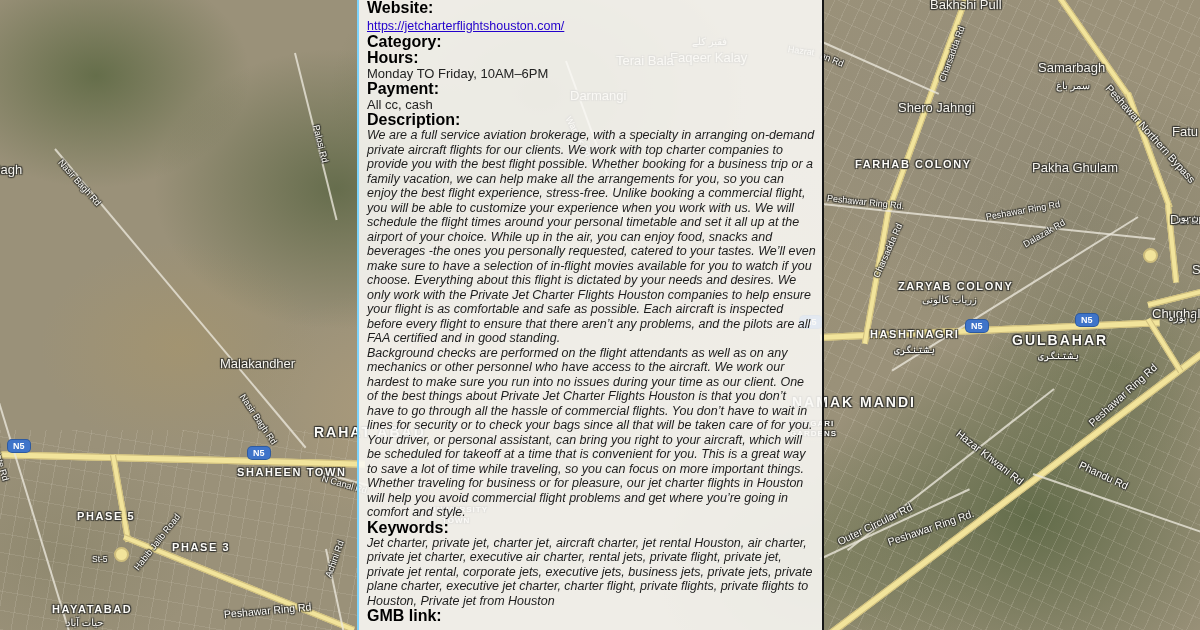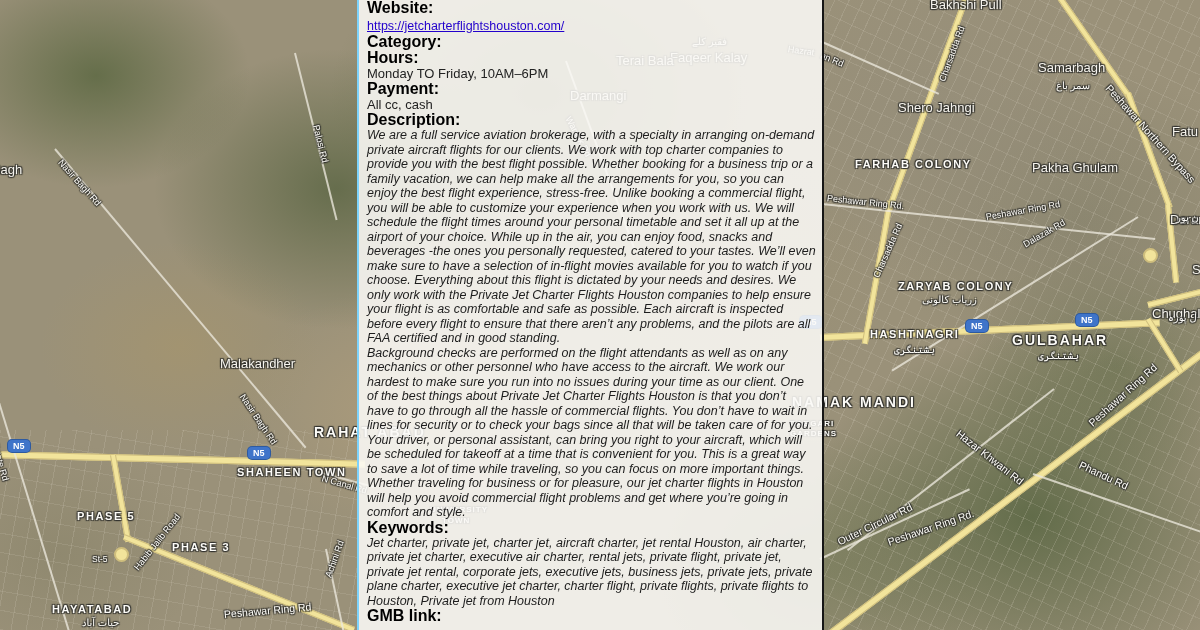--- a/index.html
+++ b/index.html
@@ -120,21 +120,21 @@
       <span class="mlabel shield" style="left: 8px; top: 440px;">N5</span>
       <span class="mlabel shield" style="left: 248px; top: 447px;">N5</span>
       <span class="mlabel district" style="left: 237px; top: 466px;">SHAHEEN TOWN</span>
       <span class="mlabel road" style="left: 322px; top: 473px; transform: rotate(16deg);">N Canal Rd</span>
       <span class="mlabel road" style="left: -16px; top: 400px; transform: rotate(74deg);">Industrial Estate Rd</span>
       <span class="mlabel district" style="left: 77px; top: 510px;">PHASE 5</span>
       <span class="mlabel road" style="left: 136px; top: 564px; transform: rotate(-52deg);">Habib Jalib Road</span>
       <span class="mlabel road-sm" style="left: 92px; top: 554px;">St-5</span>
       <span class="mlabel district" style="left: 172px; top: 541px;">PHASE 3</span>
       <span class="mlabel district" style="left: 52px; top: 603px;">HAYATABAD</span>
-      <span class="mlabel urdu" style="left: 66px; top: 617px; padding-left: 16px;">حیات آباد</span>
+      <span class="mlabel urdu" style="left: 66px; top: 617px;">حیات آباد</span>
       <span class="mlabel road-lg" style="left: 224px; top: 608px; transform: rotate(-5deg);">Peshawar Ring Rd</span>
       <span class="mlabel road" style="left: 328px; top: 572px; transform: rotate(-70deg);">Achini Rd</span>
       <span class="mlabel town-lg" style="left: 670px; top: 18px; margin-top: 32px;">Faqeer Kalay</span>
       <span class="mlabel urdu" style="left: 692px; top: 36px;">فقیر کلے</span>
       <span class="mlabel town-lg" style="left: 616px; top: 53px;">Terai Bala</span>
       <span class="mlabel town-lg" style="left: 570px; top: 88px;">Darmangi</span>
       <span class="mlabel road" style="left: 568px; top: 112px; transform: rotate(62deg);">Warsak Rd</span>
       <span class="mlabel road" style="left: 788px; top: 44px; transform: rotate(8deg);">Hazrat</span>
       <span class="mlabel district-lg" style="left: 792px; top: 394px;">NAMAK MANDI</span>
       <span class="mlabel district-sm" style="left: 790px; top: 419px;">DABGARI</span>

